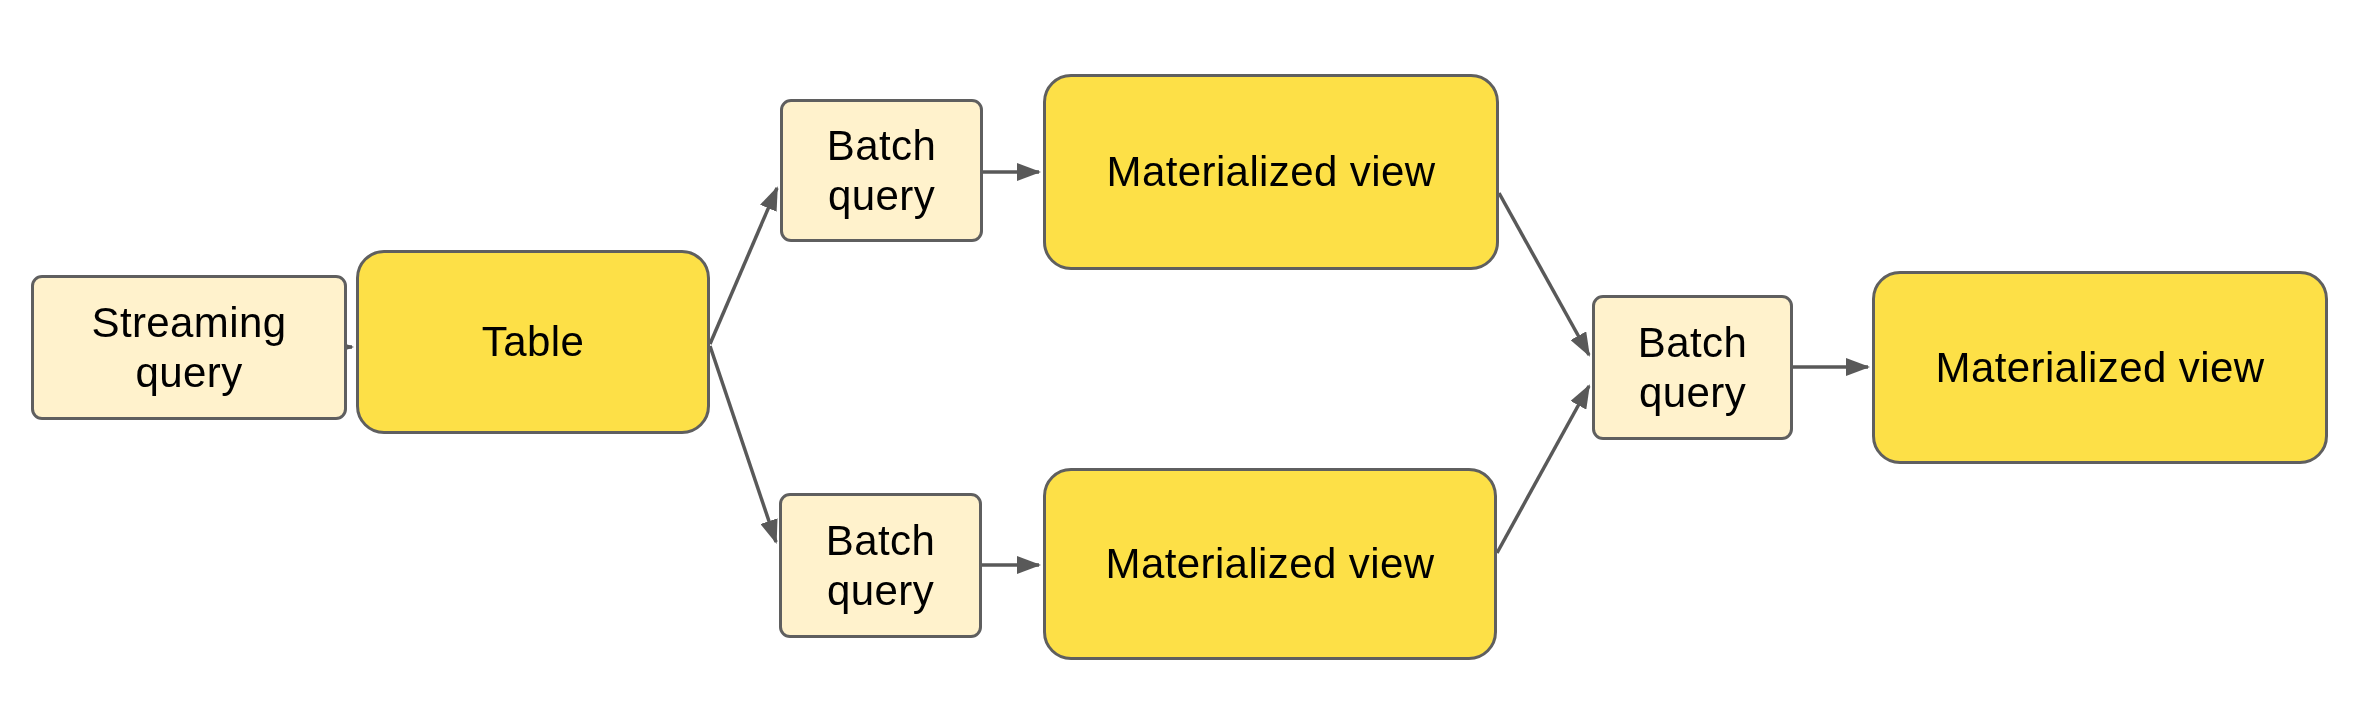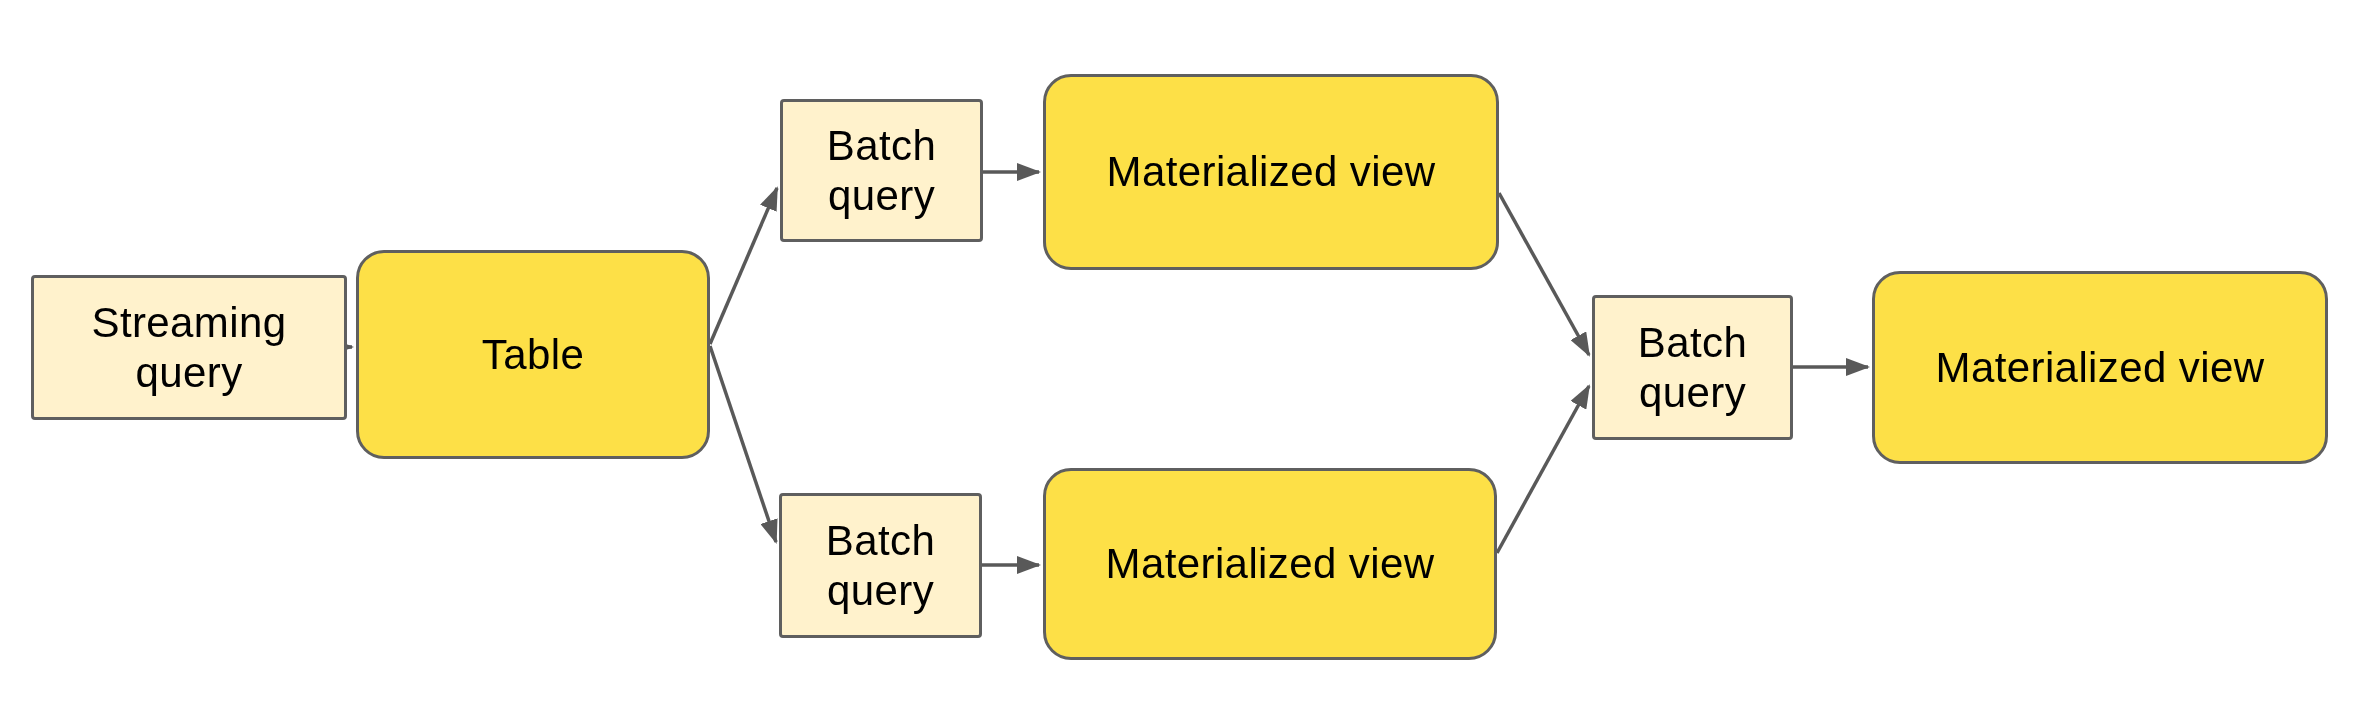--- a/index.html
+++ b/index.html
@@ -27,30 +27,30 @@
     box-sizing: border-box;
     color: #000000;
     font-size: 42px;
     line-height: 50px;
     letter-spacing: 0.4px;
   }
   .node .label { display: block; }
   .yellow {
     background: #fff2cc;
     border: 3px solid #5f5f5f;
-    border-radius: 4px;
+    border-radius: 11px;
   }
   .green {
     background: #fde047;
     border: 3px solid #5f5f5f;
     border-radius: 28px;
   }
   
   .n-streaming   { left: 31px;   top: 275px; width: 316px; height: 145px; }
-  .n-table       { left: 356px;  top: 250px; width: 354px; height: 209px; }
+  .n-table       { left: 356px;  top: 250px; width: 354px; height: 184px; }
   .n-batch-top   { left: 780px;  top: 99px;  width: 203px; height: 143px; }
   .n-mv-top      { left: 1043px; top: 74px;  width: 456px; height: 196px; }
   .n-batch-bot   { left: 779px;  top: 493px; width: 203px; height: 145px; }
   .n-mv-bot      { left: 1043px; top: 468px; width: 454px; height: 192px; }
   .n-batch-right { left: 1592px; top: 295px; width: 201px; height: 145px; }
   .n-mv-right    { left: 1872px; top: 271px; width: 456px; height: 193px; }
 </style>
 </head>
 <body>
 

